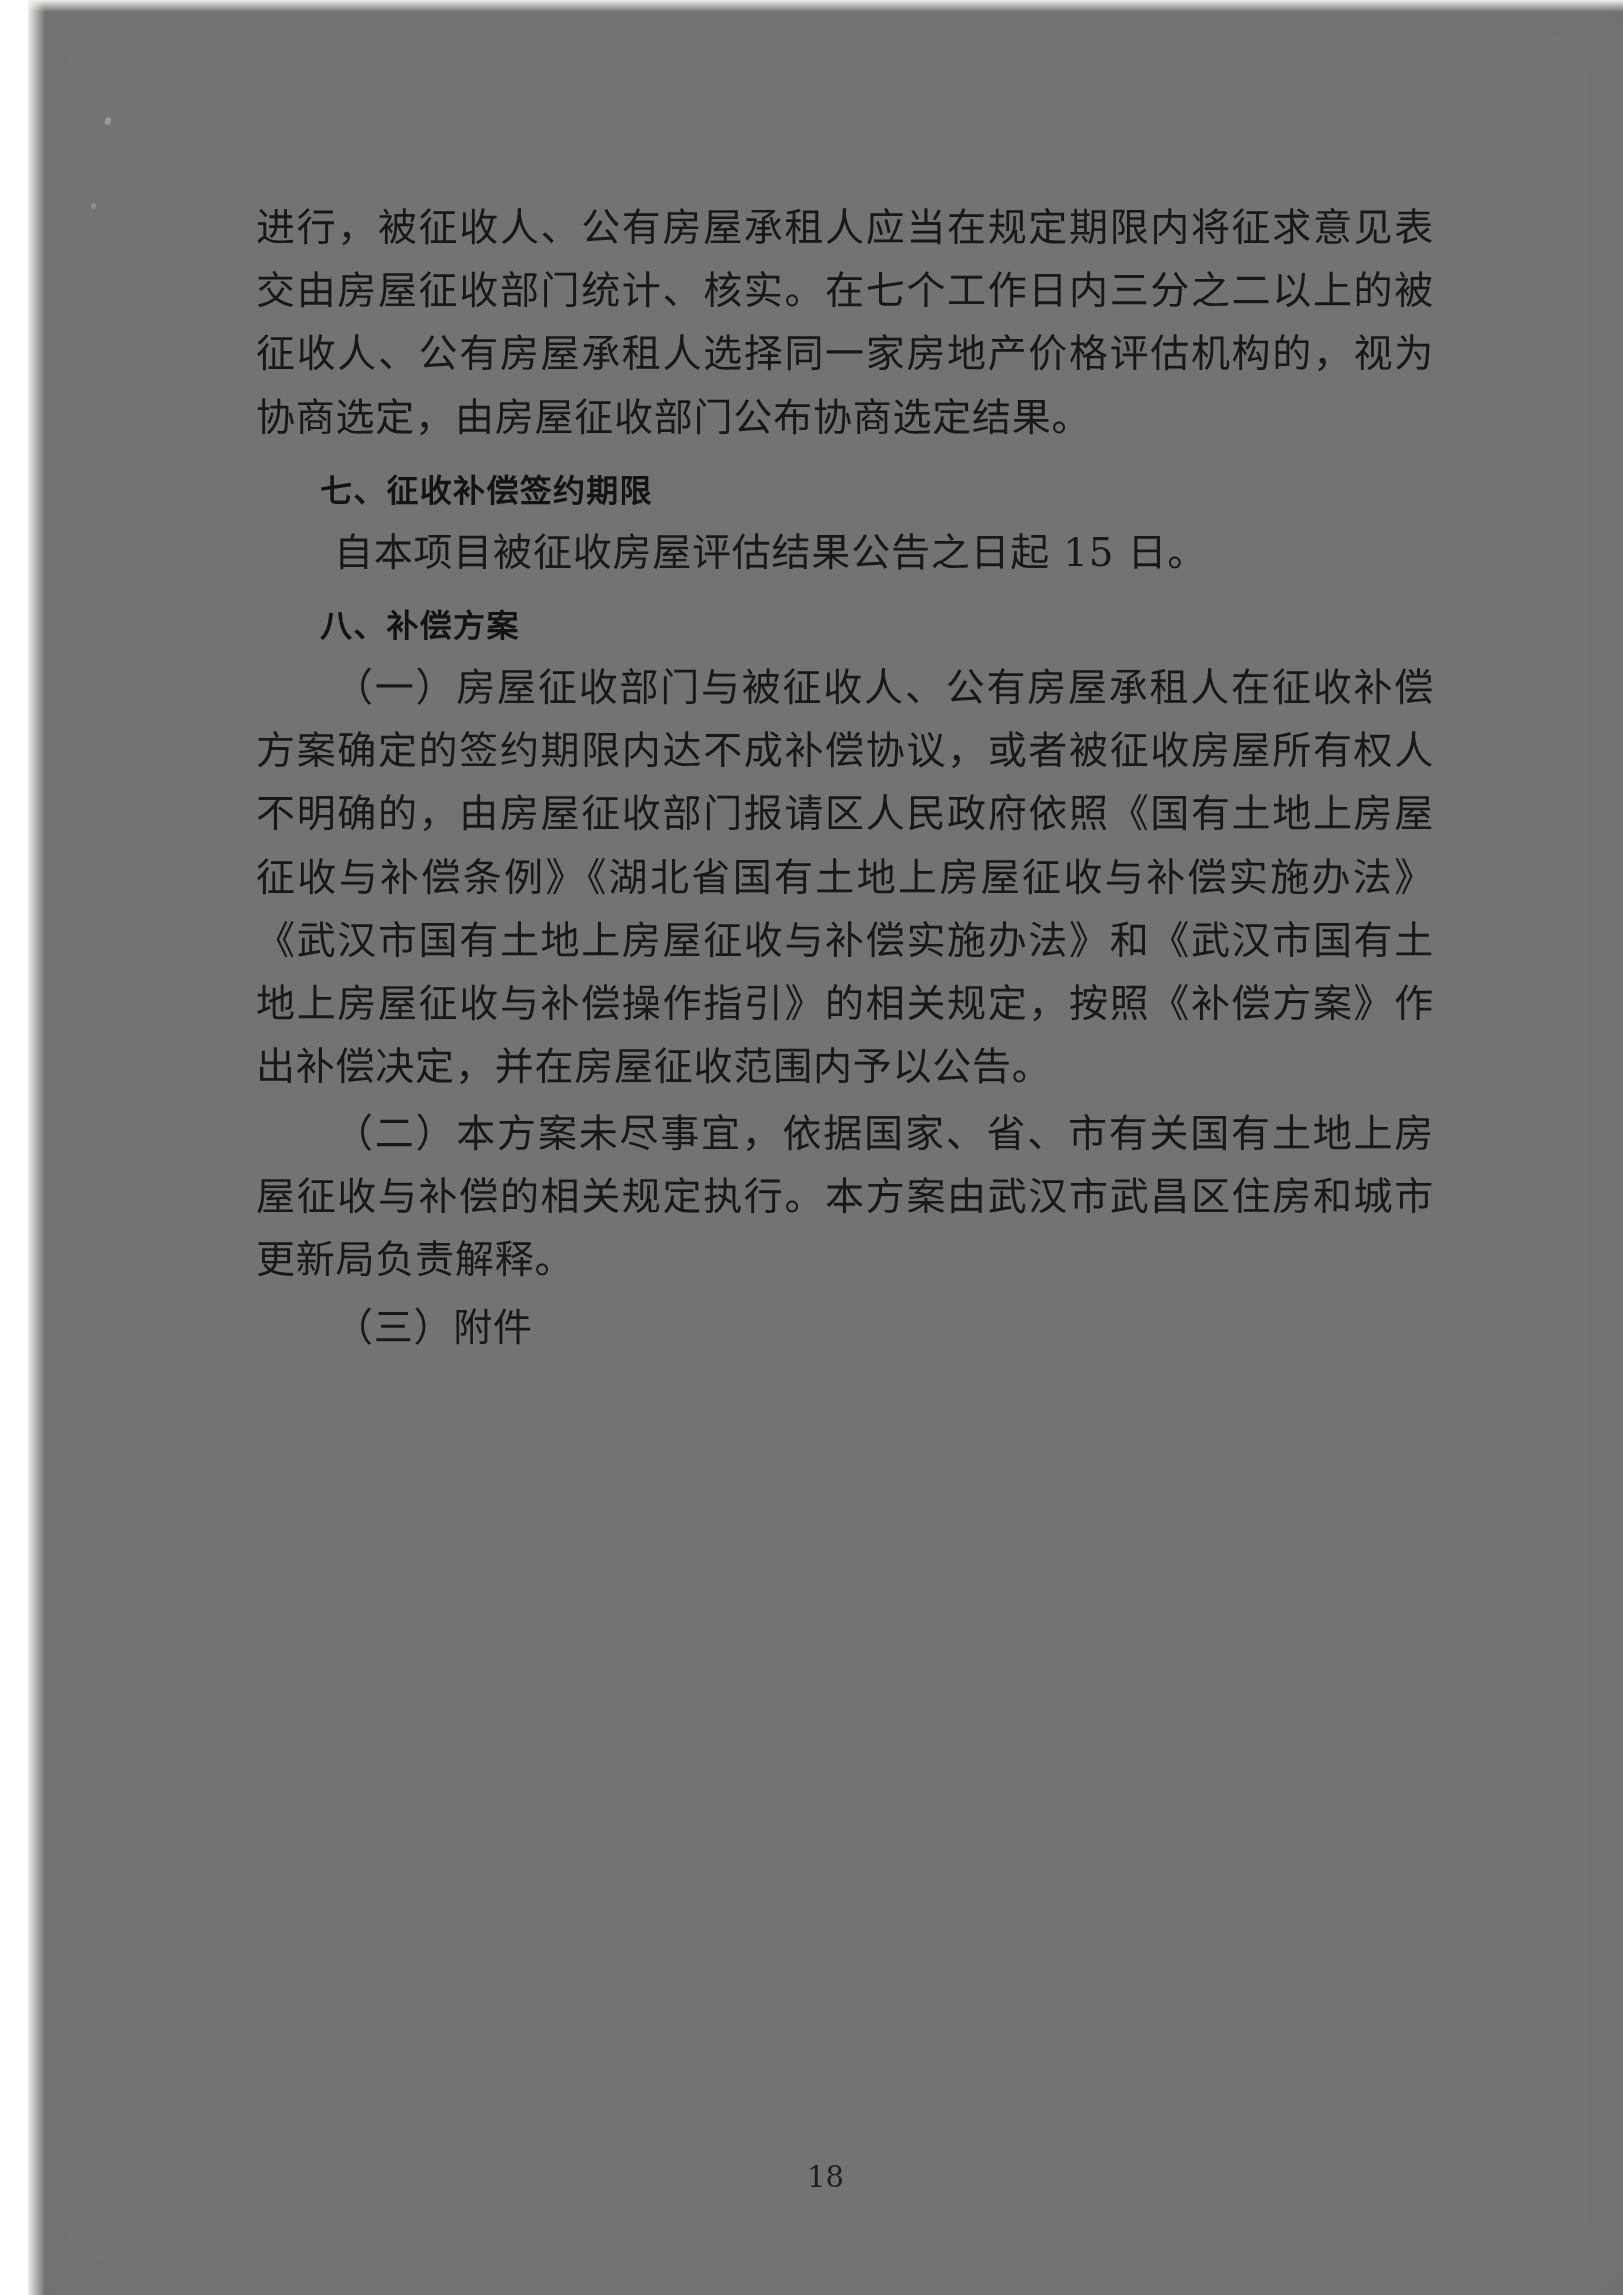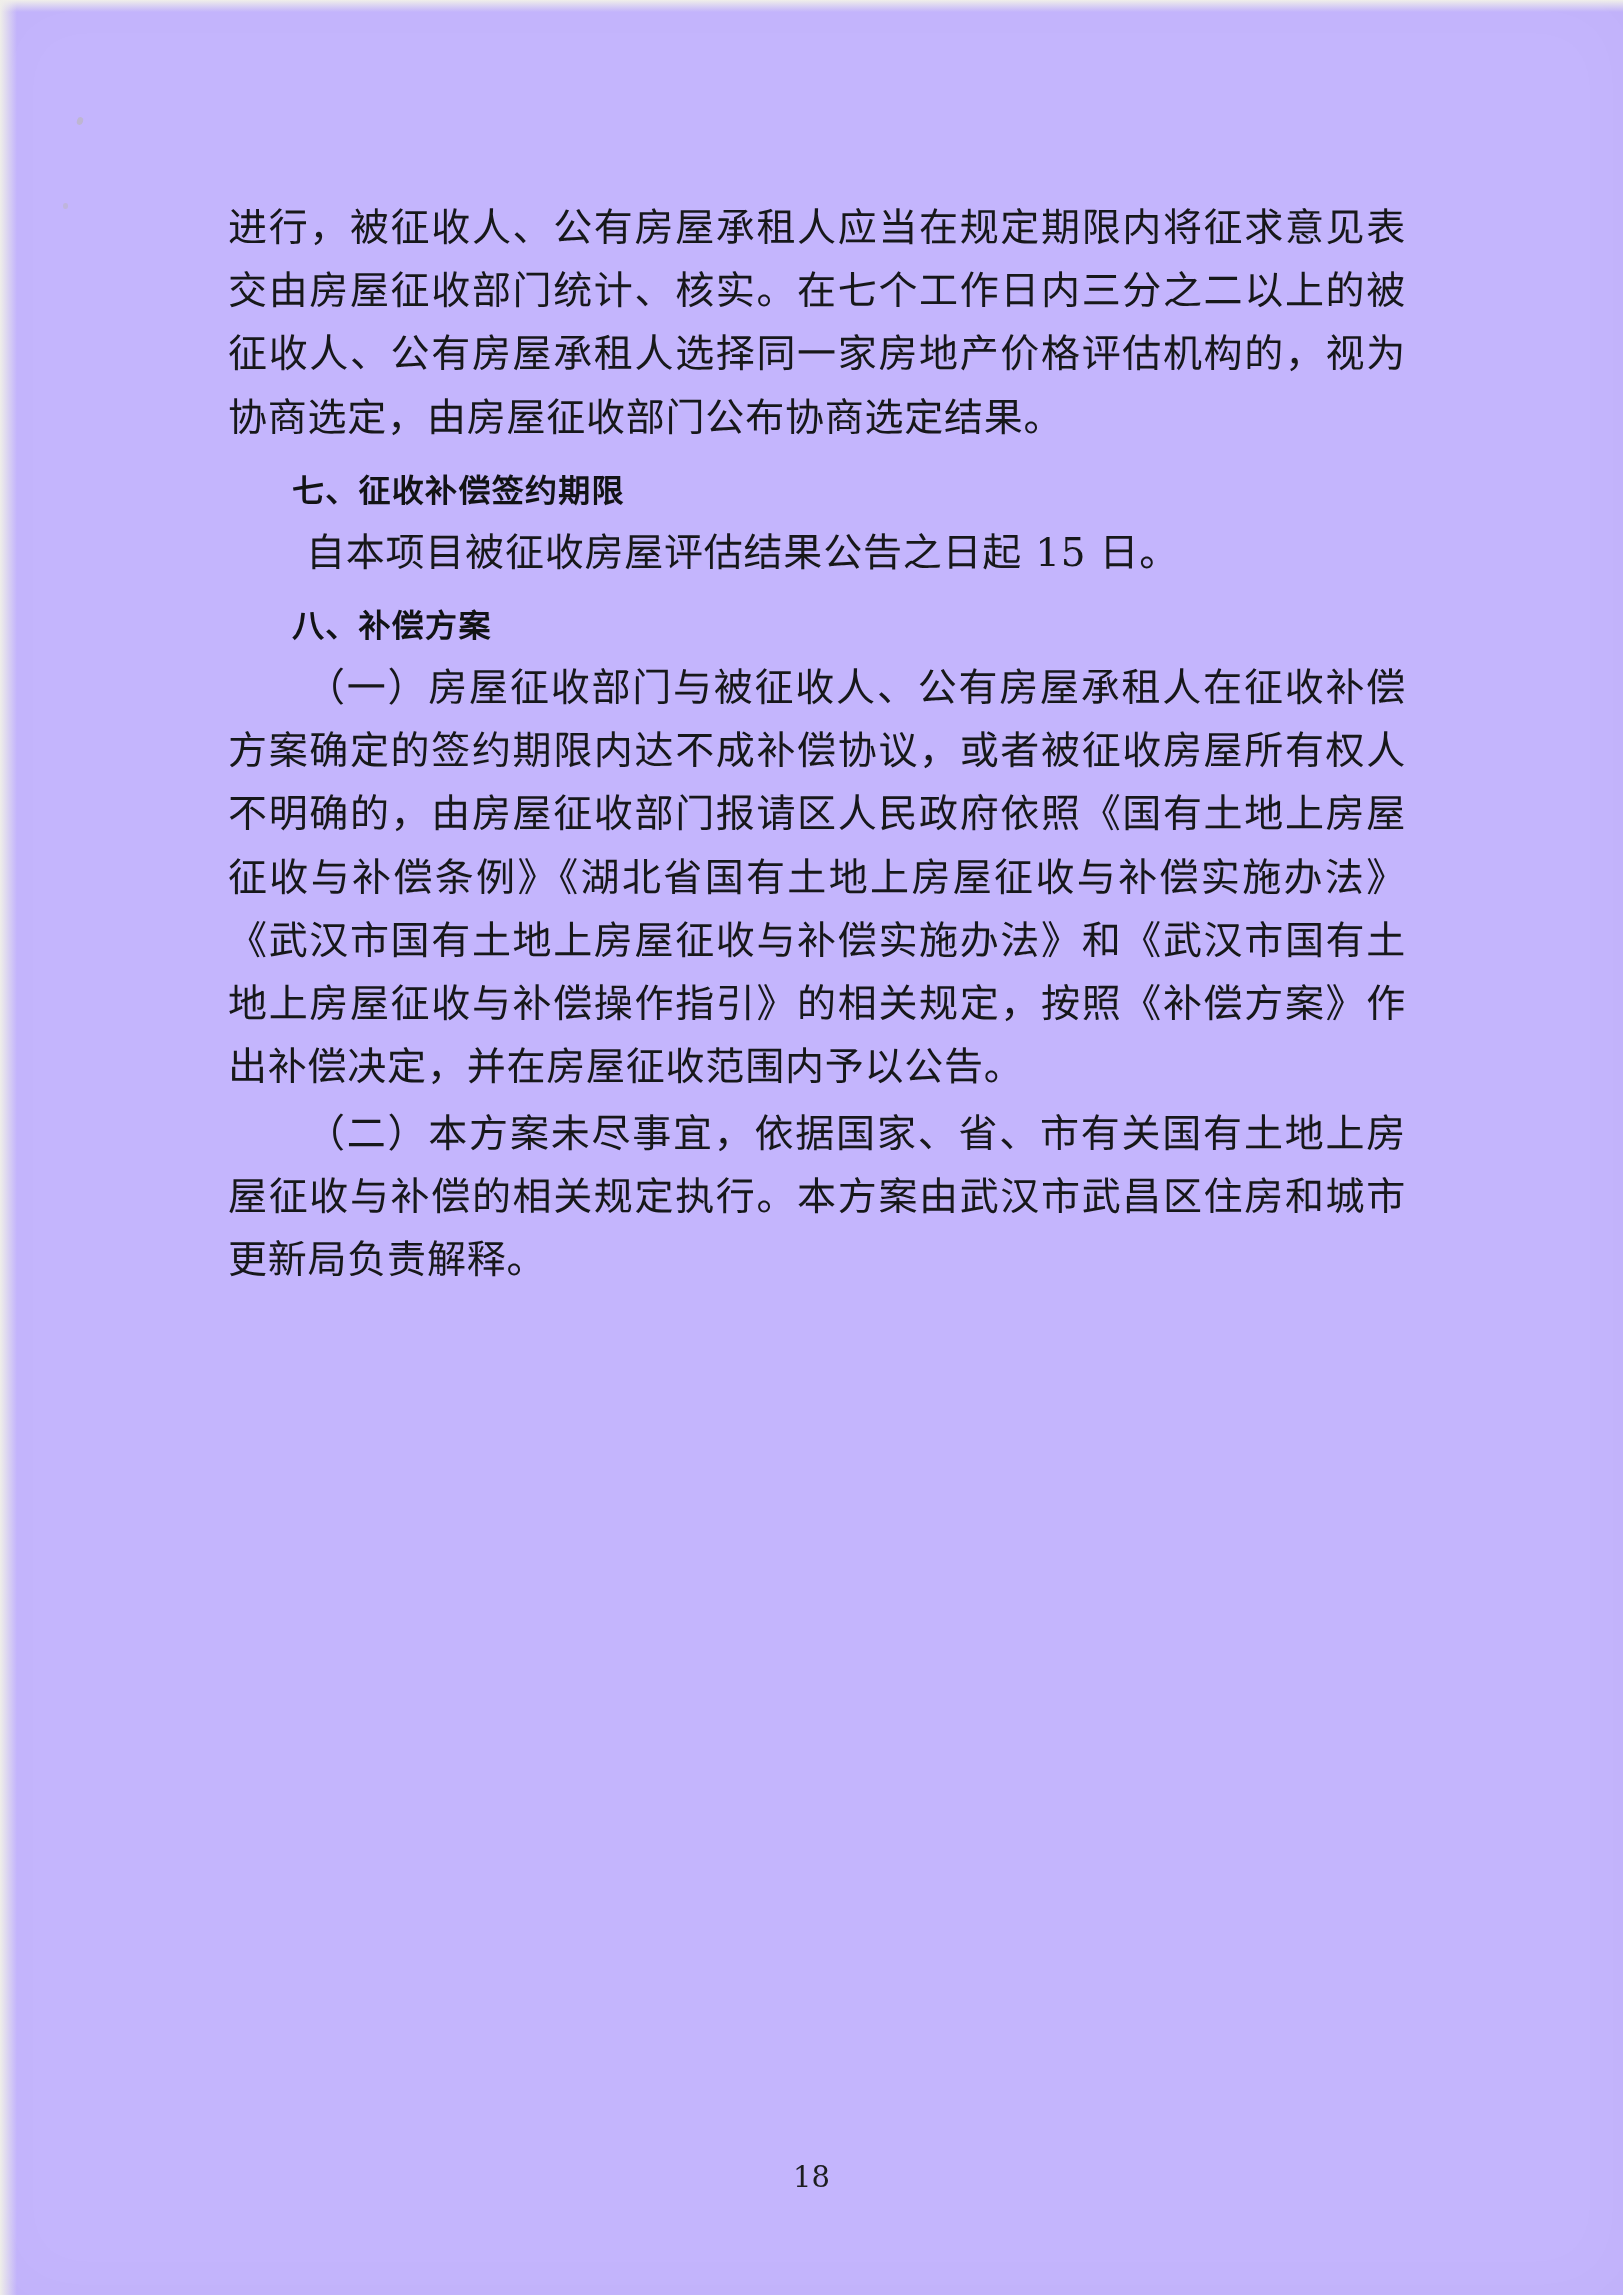--- a/index.html
+++ b/index.html
@@ -14,22 +14,23 @@
     position: relative;
     font-family: "DejaVu Serif", "Liberation Serif", serif;
     color: #1b1b1b;
     overflow: hidden;
   }
 
   
   .page {
     position: absolute;
     inset: 0;
-    background: #c4b5fd;
+    background: #737373;
     box-shadow: inset 0 0 79px rgba(0,0,0,0.02);
+    margin-left: 28px;
   }
   .scan-edge-left {
     position: absolute;
     top: 0; left: 0;
     width: 17px; height: 100%;
     background: linear-gradient(90deg, #efeee9 0%, rgba(253,253,251,0) 100%);
   }
   .scan-edge-top {
     position: absolute;
     top: 0; left: 0;
@@ -96,17 +97,18 @@
   <div class="speck s1"></div>
   <div class="speck s2"></div>
 
   <div class="content">
     <p class="para">进行，被征收人、公有房屋承租人应当在规定期限内将征求意见表交由房屋征收部门统计、核实。在七个工作日内三分之二以上的被征收人、公有房屋承租人选择同一家房地产价格评估机构的，视为协商选定，由房屋征收部门公布协商选定结果。</p>
     <h2 class="heading">七、征收补偿签约期限</h2>
     <p class="para indent">自本项目被征收房屋评估结果公告之日起 15 日。</p>
     <h2 class="heading">八、补偿方案</h2>
     <p class="para indent">（一）房屋征收部门与被征收人、公有房屋承租人在征收补偿方案确定的签约期限内达不成补偿协议，或者被征收房屋所有权人不明确的，由房屋征收部门报请区人民政府依照《国有土地上房屋征收与补偿条例》《湖北省国有土地上房屋征收与补偿实施办法》《武汉市国有土地上房屋征收与补偿实施办法》和《武汉市国有土地上房屋征收与补偿操作指引》的相关规定，按照《补偿方案》作出补偿决定，并在房屋征收范围内予以公告。</p>
     <p class="para indent">（二）本方案未尽事宜，依据国家、省、市有关国有土地上房屋征收与补偿的相关规定执行。本方案由武汉市武昌区住房和城市更新局负责解释。</p>
+    <p class="para indent">（三）附件</p>
   </div>
 
   <div class="page-number">18</div>
 </div>
 
 
 </body></html>

